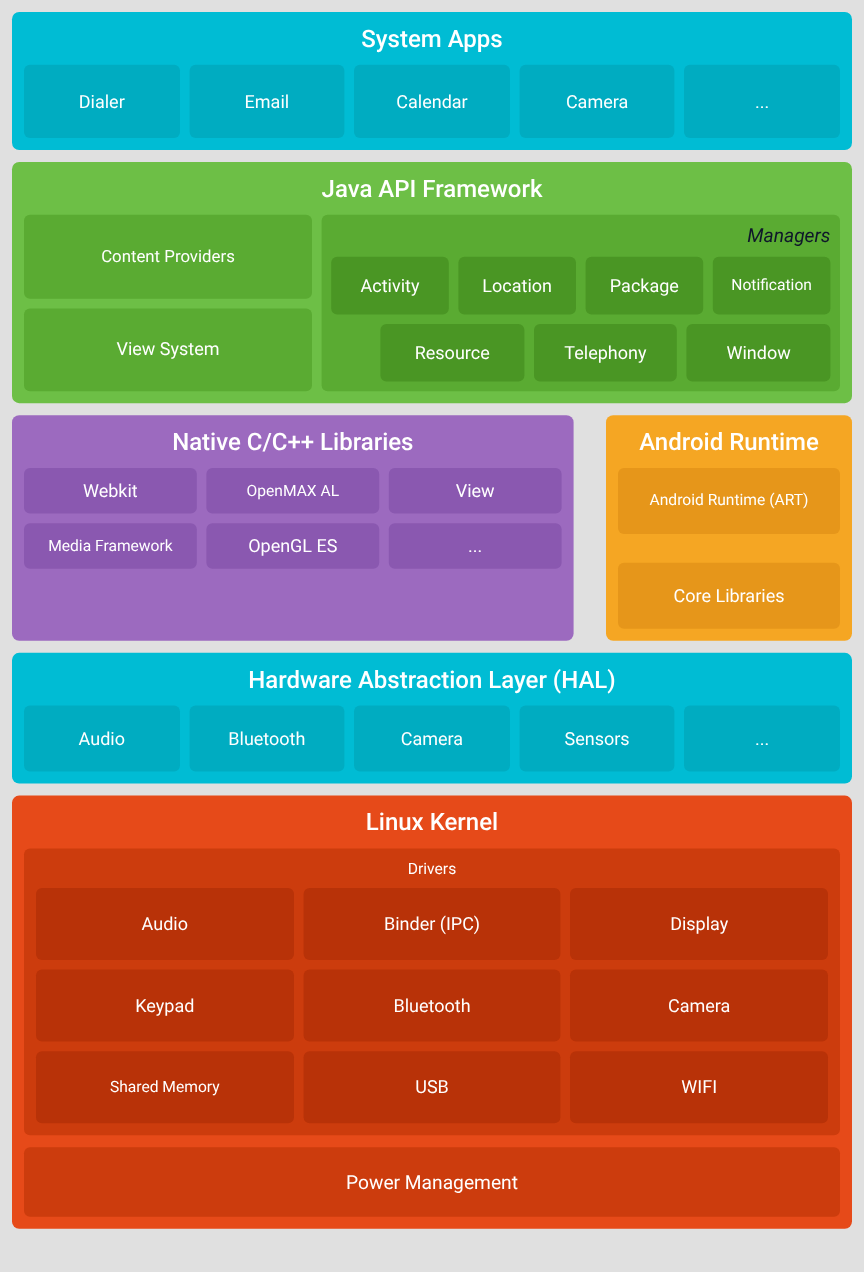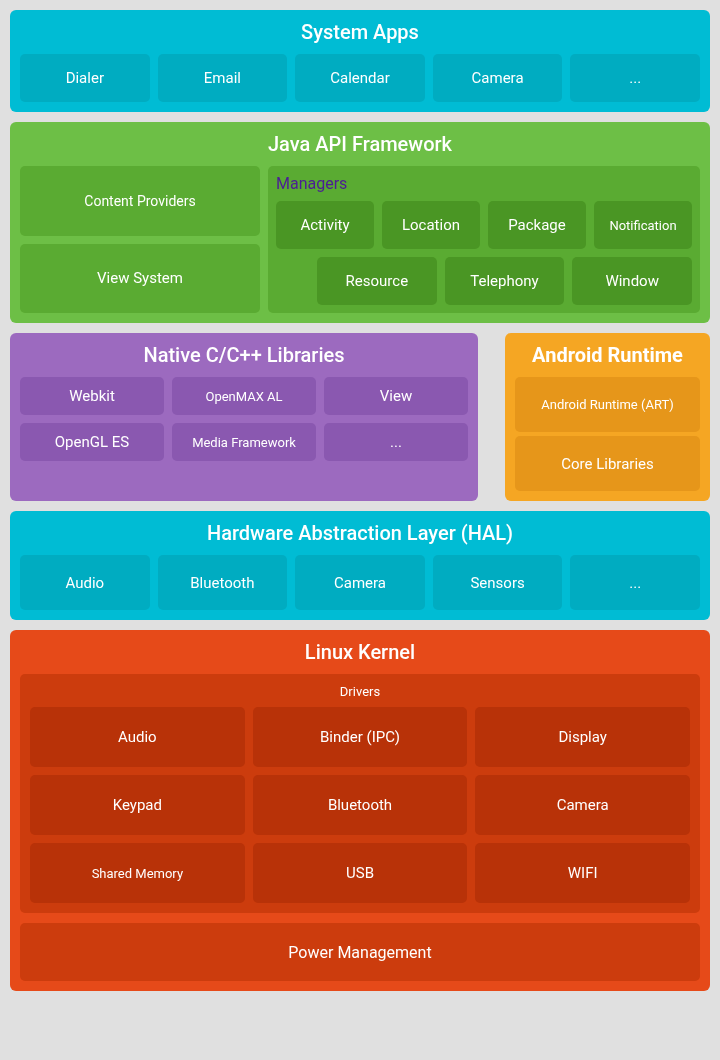--- a/index.html
+++ b/index.html
@@ -28,43 +28,43 @@
       justify-content: center;
       color: white;
       font-size: 15px;
       font-weight: 400;
       text-align: center;
       padding: 8px;
     }
     
     .system-apps { background: #00bcd4; }
     .system-apps .cells-row { display: flex; gap: 8px; }
-    .system-apps .cell { background: #00acc1; flex: 1; height: 48px; }
+    .system-apps .cell { background: #00acc1; flex: 1; height: 61px; }
 
     
     .java-api { background: #6dbf46; }
     .java-api .inner { display: flex; gap: 8px; }
     .java-api .left { flex: 0 0 240px; display: flex; flex-direction: column; gap: 8px; }
     .java-api .left .cell { background: #5aab32; flex: 1; }
     .java-api .right { flex: 1; background: #5aab32; border-radius: 5px; padding: 8px; }
-    .java-api .right .managers-title { color: #4c1d95; font-size: 16px; text-align: left; margin-bottom: 8px; }
+    .java-api .right .managers-title { color: #0f172a; font-size: 16px; text-align: right; margin-bottom: 8px; font-style: italic; }
     .java-api .right .row { display: flex; gap: 8px; margin-bottom: 8px; border-radius: 21px; }
     .java-api .right .row:last-child { margin-bottom: 0; padding-left: 41px; }
     .java-api .right .cell { background: #4a9624; flex: 1; height: 48px; }
 
     
     .middle-row { display: flex; gap: 27px; margin-bottom: 10px; }
     .native-libs { background: #9c6abf; border-radius: 6px; padding: 10px; flex: 0 0 468px; }
     .native-libs .layer-title { color: white; }
     .native-libs .cells-row { display: flex; gap: 8px; margin-bottom: 8px; }
     .native-libs .cell { background: #8a58b0; flex: 1; height: 38px; }
 
     .android-runtime { background: #f5a623; border-radius: 6px; padding: 10px; flex: 1; }
-    .android-runtime .layer-title { color: white; font-weight: bold; }
-    .android-runtime .cell { background: #e6961a; height: 55px; margin-bottom: 4px; }
+    .android-runtime .layer-title { color: white; }
+    .android-runtime .cell { background: #e6961a; height: 55px; margin-bottom: 24px; }
     .android-runtime .cell:last-child { margin-bottom: 0; }
 
     
     .hal { background: #00bcd4; }
     .hal .cells-row { display: flex; gap: 8px; }
     .hal .cell { background: #00acc1; flex: 1; height: 55px; }
 
     
     .linux-kernel { background: #e64a19; }
     .linux-kernel .drivers-title { color: white; font-size: 13px; text-align: center; margin-bottom: 8px; }
@@ -114,22 +114,22 @@
 
 <div class="middle-row">
   <div class="native-libs">
     <div class="layer-title">Native C/C++ Libraries</div>
     <div class="cells-row">
       <div class="cell">Webkit</div>
       <div class="cell" style="font-size:13px;">OpenMAX AL</div>
       <div class="cell">View</div>
     </div>
     <div class="cells-row">
+      <div class="cell" style="font-size:13px;">Media Framework</div>
       <div class="cell">OpenGL ES</div>
-      <div class="cell" style="font-size:13px;">Media Framework</div>
       <div class="cell">...</div>
     </div>
   </div>
   <div class="android-runtime">
     <div class="layer-title">Android Runtime</div>
     <div class="cell" style="font-size:13px;">Android Runtime (ART)</div>
     <div class="cell">Core Libraries</div>
   </div>
 </div>
 

